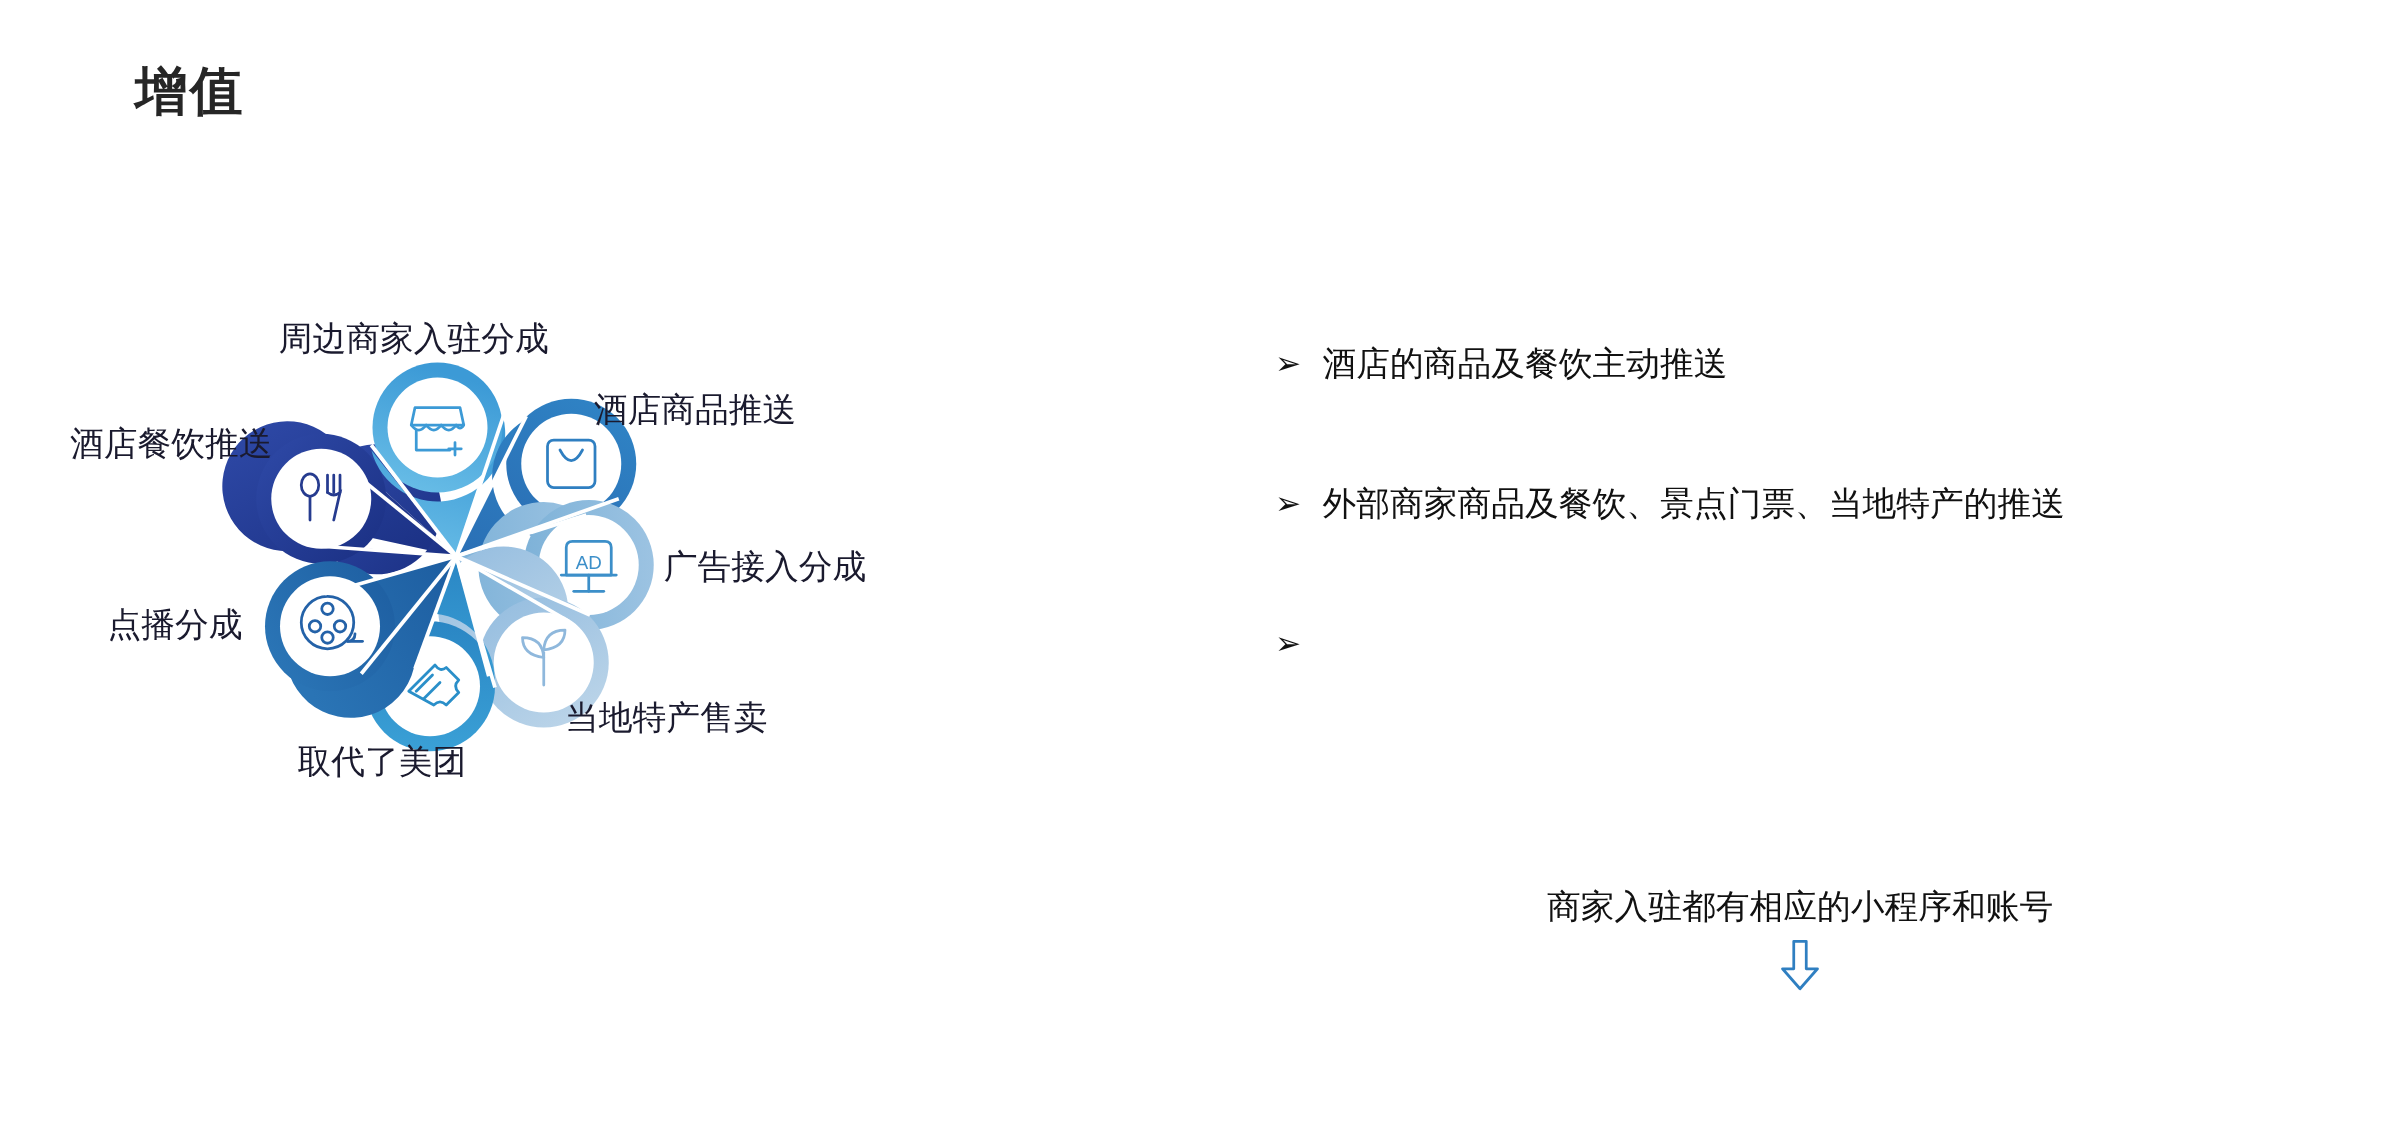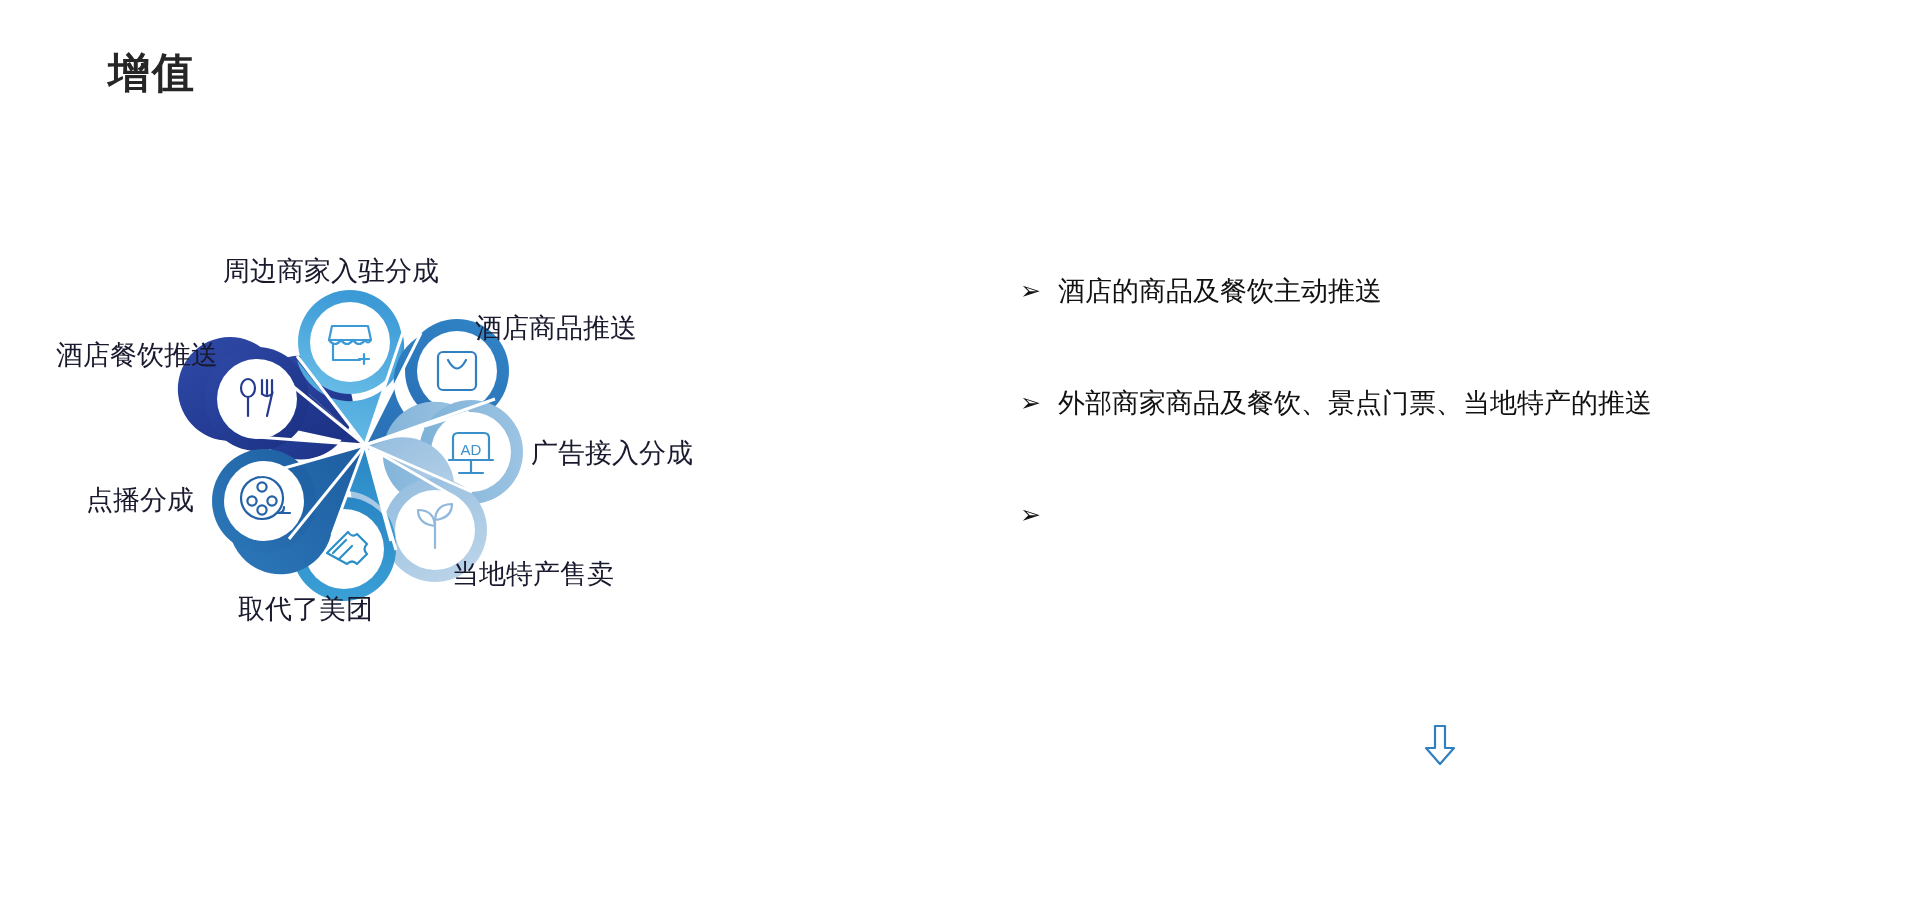--- a/index.html
+++ b/index.html
@@ -245,20 +245,21 @@
       <span class="marker">➢</span>
       <span class="btext">外部商家商品及餐饮、景点门票、当地特产的推送</span>
     </div>
 
     <div class="bullet">
       <span class="marker">➢</span>
     </div>
   </div>
 
   <div id="conclusion">
+    <div id="concl-top">商家入驻都有相应的小程序和账号</div>
 
     <div id="concl-arrow">
       <svg width="34" height="42" viewBox="0 0 34 42">
         <path d="M12,2 L22,2 L22,24 L31,24 L17,40 L3,24 L12,24 Z" fill="none" stroke="#2f7fc1" stroke-width="2.2" stroke-linejoin="round"></path>
       </svg>
     </div>
 
   </div>
 
 </div>

